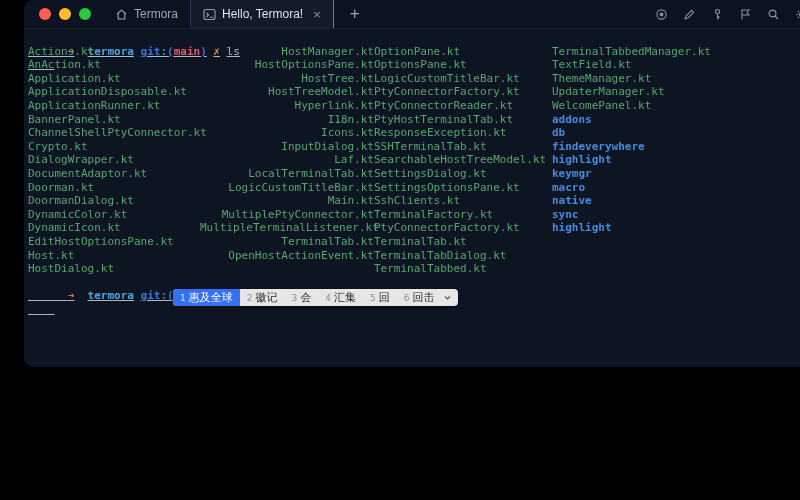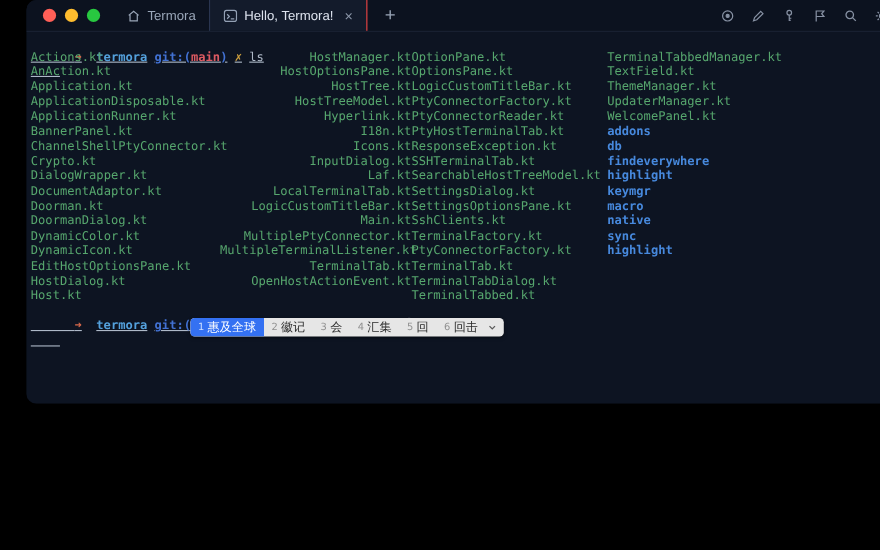--- a/index.html
+++ b/index.html
@@ -169,22 +169,22 @@
           <div class="entry">BannerPanel.kt</div>
           <div class="entry">ChannelShellPtyConnector.kt</div>
           <div class="entry">Crypto.kt</div>
           <div class="entry">DialogWrapper.kt</div>
           <div class="entry">DocumentAdaptor.kt</div>
           <div class="entry">Doorman.kt</div>
           <div class="entry">DoormanDialog.kt</div>
           <div class="entry">DynamicColor.kt</div>
           <div class="entry">DynamicIcon.kt</div>
           <div class="entry">EditHostOptionsPane.kt</div>
+          <div class="entry">Host.kt</div>
           <div class="entry">HostDialog.kt</div>
-          <div class="entry">Host.kt</div>
         </div>
       <div class="col">
           <div class="entry">HostManager.kt</div>
           <div class="entry">HostOptionsPane.kt</div>
           <div class="entry">HostTree.kt</div>
           <div class="entry">HostTreeModel.kt</div>
           <div class="entry">Hyperlink.kt</div>
           <div class="entry">I18n.kt</div>
           <div class="entry">Icons.kt</div>
           <div class="entry">InputDialog.kt</div>

